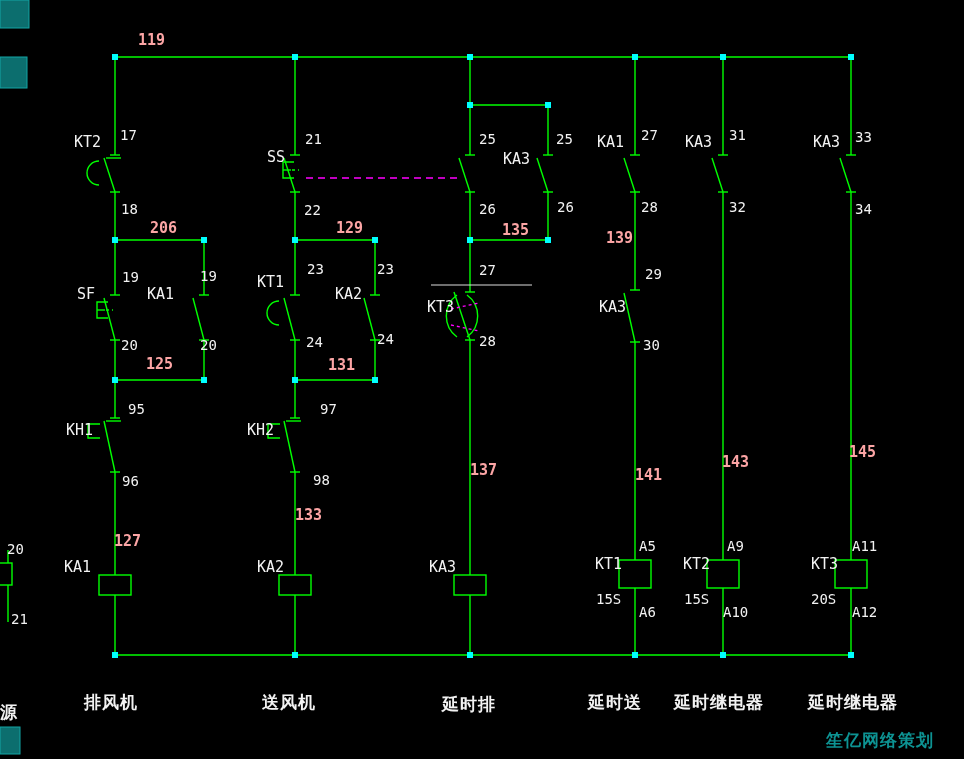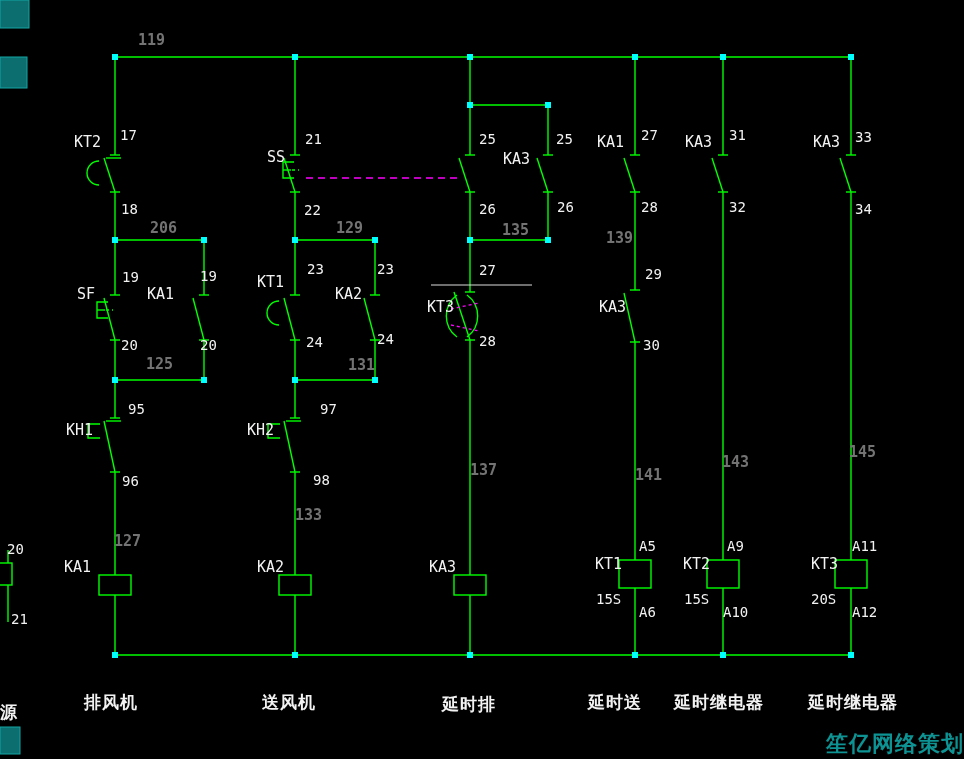--- a/index.html
+++ b/index.html
@@ -9,23 +9,23 @@
   .g{stroke:#00ff00;stroke-width:1.4;fill:none;}
   .w{stroke:#dcdcdc;stroke-width:1.2;fill:none;}
   .m{stroke:#ff00ff;stroke-width:1.3;fill:none;}
   .dash{stroke-dasharray:7 5;}
   .dashS{stroke-dasharray:3 3;}
   .node{fill:#00ffff;stroke:none;}
   .coil{stroke:#00ff00;fill:none;stroke-width:1.4;}
   .frame{fill:#0c6e6e;stroke:#12a5a5;stroke-width:1;}
   .lbl{position:absolute;color:#f2f2f2;font-size:14px;line-height:1;white-space:nowrap;}
   .comp{font-size:15px;}
-  .wn{color:#737373;font-size:15px;font-weight:bold;}
+  .wn{color:#fca5a5;font-size:15px;font-weight:bold;}
   .cap{font-size:17px;font-weight:bold;font-family:"DejaVu Sans",sans-serif;letter-spacing:1px;}
-  .wm{position:absolute;color:#0d9393;font-size:22px;font-weight:bold;
+  .wm{position:absolute;color:#0d9393;font-size:17px;font-weight:bold;
       font-family:"DejaVu Sans",sans-serif;letter-spacing:1px;}
 </style>
 </head>
 <body>
 
 <div class="canvas">
 
   <svg width="964" height="759" viewBox="0 0 964 759">
 
     <g>
@@ -262,21 +262,21 @@
   <div class="lbl comp" style="left:267px;top:150px">SS</div>
   <div class="lbl" style="left:305px;top:132px">21</div>
   <div class="lbl" style="left:304px;top:203px">22</div>
   <div class="lbl wn" style="left:336px;top:221px">129</div>
   <div class="lbl comp" style="left:257px;top:275px">KT1</div>
   <div class="lbl comp" style="left:335px;top:287px">KA2</div>
   <div class="lbl" style="left:307px;top:262px">23</div>
   <div class="lbl" style="left:377px;top:262px">23</div>
   <div class="lbl" style="left:306px;top:335px">24</div>
   <div class="lbl" style="left:377px;top:332px">24</div>
-  <div class="lbl wn" style="left:348px;top:358px">131</div>
+  <div class="lbl wn" style="left:328px;top:358px">131</div>
   <div class="lbl comp" style="left:247px;top:423px">KH2</div>
   <div class="lbl" style="left:320px;top:402px">97</div>
   <div class="lbl" style="left:313px;top:473px">98</div>
   <div class="lbl wn" style="left:295px;top:508px">133</div>
   <div class="lbl comp" style="left:257px;top:560px">KA2</div>
   <div class="lbl cap" style="left:262px;top:694px">送风机</div>
 
   <div class="lbl" style="left:479px;top:132px">25</div>
   <div class="lbl comp" style="left:503px;top:152px">KA3</div>
   <div class="lbl" style="left:556px;top:132px">25</div>

